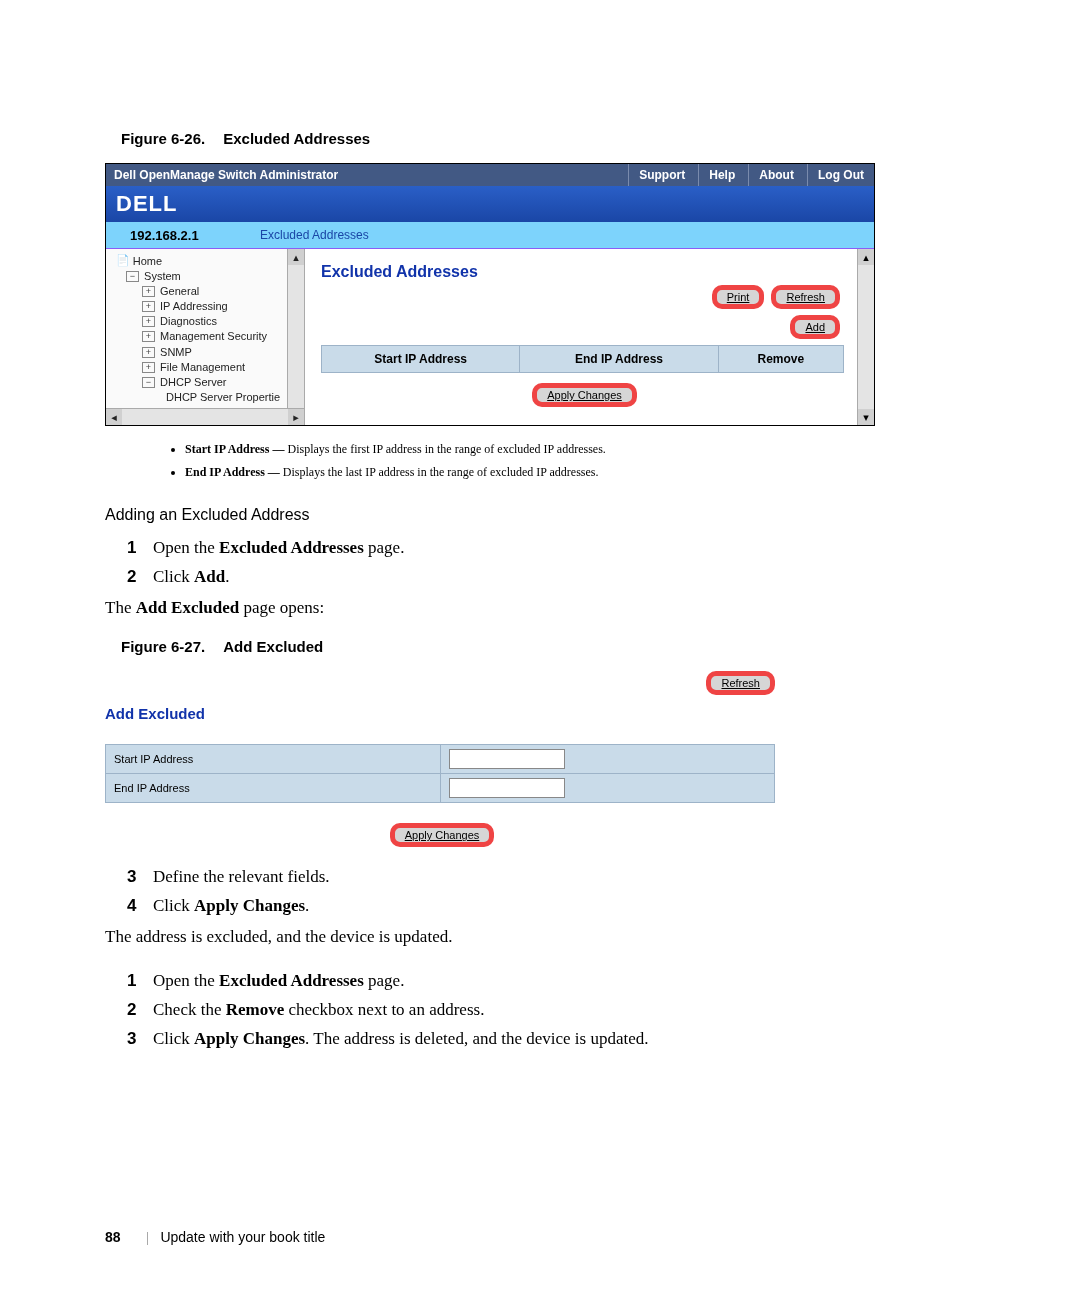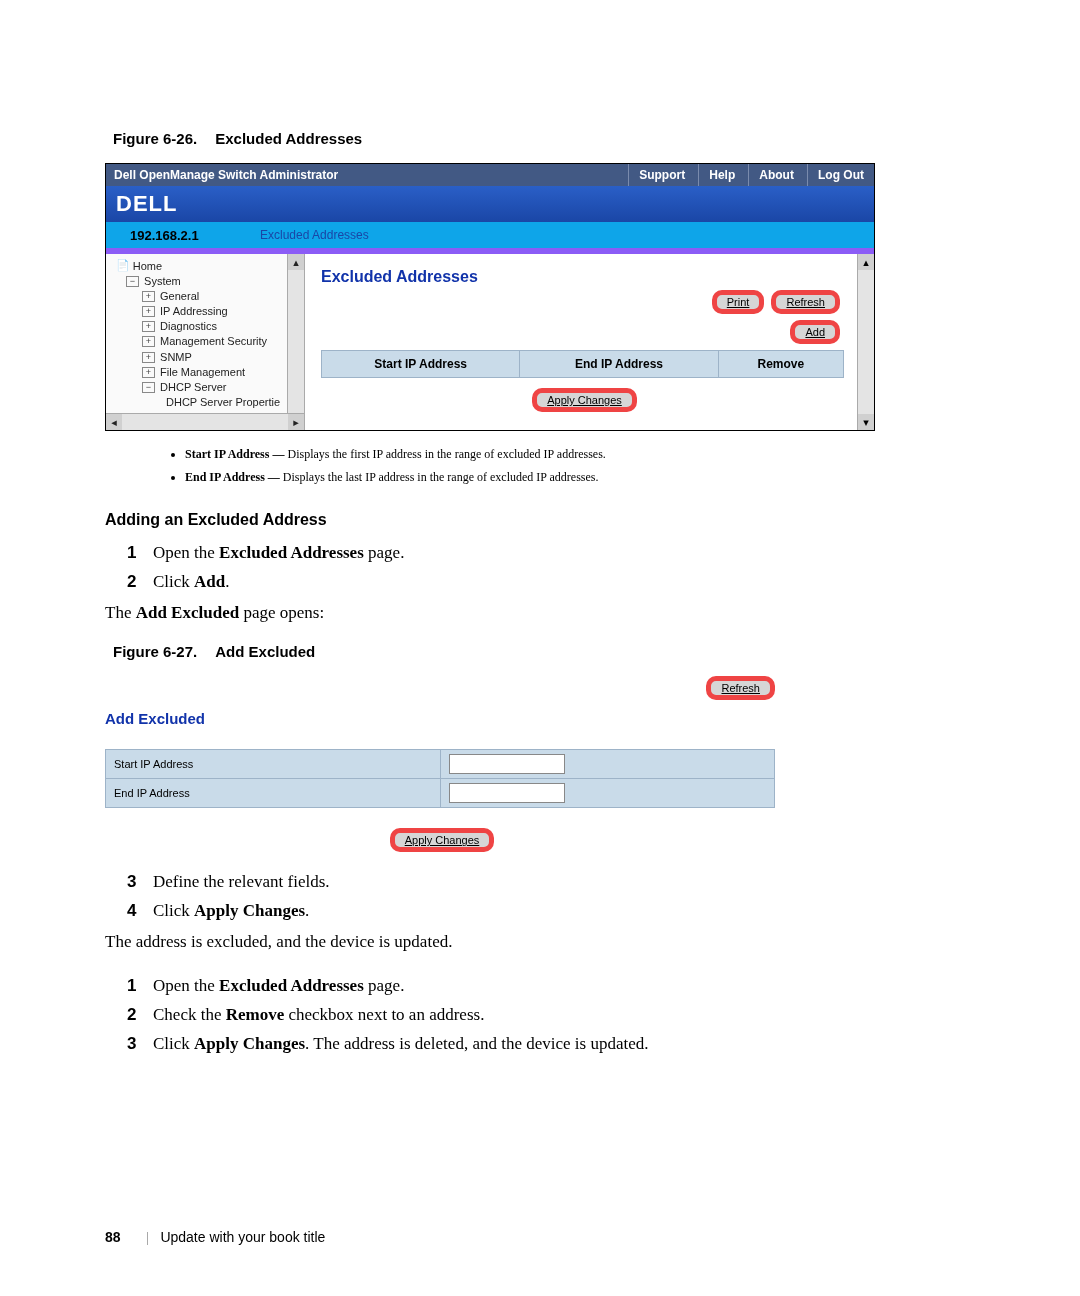--- a/index.html
+++ b/index.html
@@ -1,26 +1,26 @@
 <!DOCTYPE html>
 <html><head>
 <meta charset="utf-8">
 <style>
   html,body{margin:0;padding:0;background:#fff;font-family:Georgia,'Times New Roman',serif;color:#000;}
   .page{width:1080px;min-height:1296px;padding:130px 105px 50px 105px;box-sizing:border-box;position:relative;}
-  .fig-cap{font-family:Arial,Helvetica,sans-serif;font-weight:bold;font-size:15px;margin:0 0 16px 8px;}
+  .fig-cap{font-family:Arial,Helvetica,sans-serif;font-weight:bold;font-size:15px;margin:0 0 16px 16px;}
   .fig-cap .num{margin-right:18px;}
   
   .shot1{border:1px solid #000;width:768px;margin-bottom:14px;font-family:Arial,Helvetica,sans-serif;font-size:11px;color:#000;}
   .topbar{background:#425984;color:#fff;display:flex;align-items:center;height:22px;}
   .topbar .title{font-weight:bold;padding-left:8px;font-size:12px;flex:1;}
   .topnav span{display:inline-block;border-left:1px solid #7a8bad;padding:0 10px;font-weight:bold;font-size:12px;line-height:22px;}
   .brandbar{background:linear-gradient(#2a5fc7,#1a46a6);height:36px;display:flex;align-items:center;padding-left:10px;}
   .brand{color:#fff;font-weight:900;font-size:22px;letter-spacing:1px;}
-  .crumbrow{display:flex;height:26px;align-items:center;background:#0ea5e9;border-bottom:6px solid #8b5cf6;}
+  .crumbrow{display:flex;height:26px;align-items:center;background:#7dd3fc;border-bottom:1px solid #8b5cf6;}
   .crumb-ip{width:130px;padding-left:24px;font-weight:bold;font-size:13px;}
   .crumb-title{color:#1a46a6;font-size:12px;}
   .body1{display:flex;height:176px;}
   .nav{width:198px;border-right:1px solid #aaa;background:#fafafa;font-size:11px;color:#222;position:relative;overflow:hidden;}
   .nav-scroll{position:absolute;right:0;top:0;bottom:16px;width:16px;background:#e4e4e4;border-left:1px solid #aaa;}
   .nav-scroll .up,.nav-scroll .dn{height:16px;background:#d0d0d0;display:flex;align-items:center;justify-content:center;}
   .nav-hscroll{position:absolute;left:0;right:0;bottom:0;height:16px;background:#e4e4e4;border-top:1px solid #aaa;display:flex;}
   .nav-hscroll .l,.nav-hscroll .r{width:16px;background:#d0d0d0;display:flex;align-items:center;justify-content:center;}
   .tree{padding:4px 0 0 10px;line-height:14px;}
   .tree .row{white-space:nowrap;padding:0;}
@@ -35,21 +35,21 @@
   .c-btns{position:absolute;right:34px;top:36px;}
   .c-btns2{position:absolute;right:34px;top:66px;}
   .obtn{display:inline-block;background:#d6d6d6;border:5px solid #ef4444;border-radius:10px;padding:1px 10px;font-size:11px;margin-left:4px;text-decoration:underline;color:#000;}
   .tbl1{position:absolute;top:96px;left:16px;right:30px;}
   .tbl1 table{width:100%;border-collapse:collapse;background:#c9dbe9;}
   .tbl1 th{font-weight:bold;font-size:12px;padding:6px 4px;border:1px solid #9db3c8;text-align:center;}
   .apply-row{text-align:center;margin-top:10px;}
   
   .bullets{margin:6px 0 24px 40px;font-size:12px;line-height:1.6;}
   .bullets li{margin-bottom:4px;}
-  .subhead{font-family:Arial,Helvetica,sans-serif;font-weight:bold;font-size:16px;margin:2px 0 10px 0;}
+  .subhead{font-family:Arial,Helvetica,sans-serif;font-weight:normal;font-size:16px;margin:2px 0 10px 0;}
   .steps{margin:0 0 6px 22px;font-size:17px;line-height:1.7;}
   .steps .n{font-family:Arial,Helvetica,sans-serif;font-weight:bold;display:inline-block;width:26px;}
   .para{font-size:17px;margin:4px 0 20px 0;}
   
   .shot2{width:670px;margin:10px 0 16px 0;font-family:Arial,Helvetica,sans-serif;}
   .shot2 .top{display:flex;justify-content:flex-end;margin-bottom:10px;}
   .shot2 .title2{color:#1133aa;font-weight:bold;font-size:15px;margin-bottom:22px;}
   .shot2 table{width:100%;border-collapse:collapse;background:#c9dbe9;}
   .shot2 td{border:1px solid #9db3c8;padding:4px 8px;font-size:11px;}
   .shot2 input{width:110px;border:1px solid #888;height:16px;}

